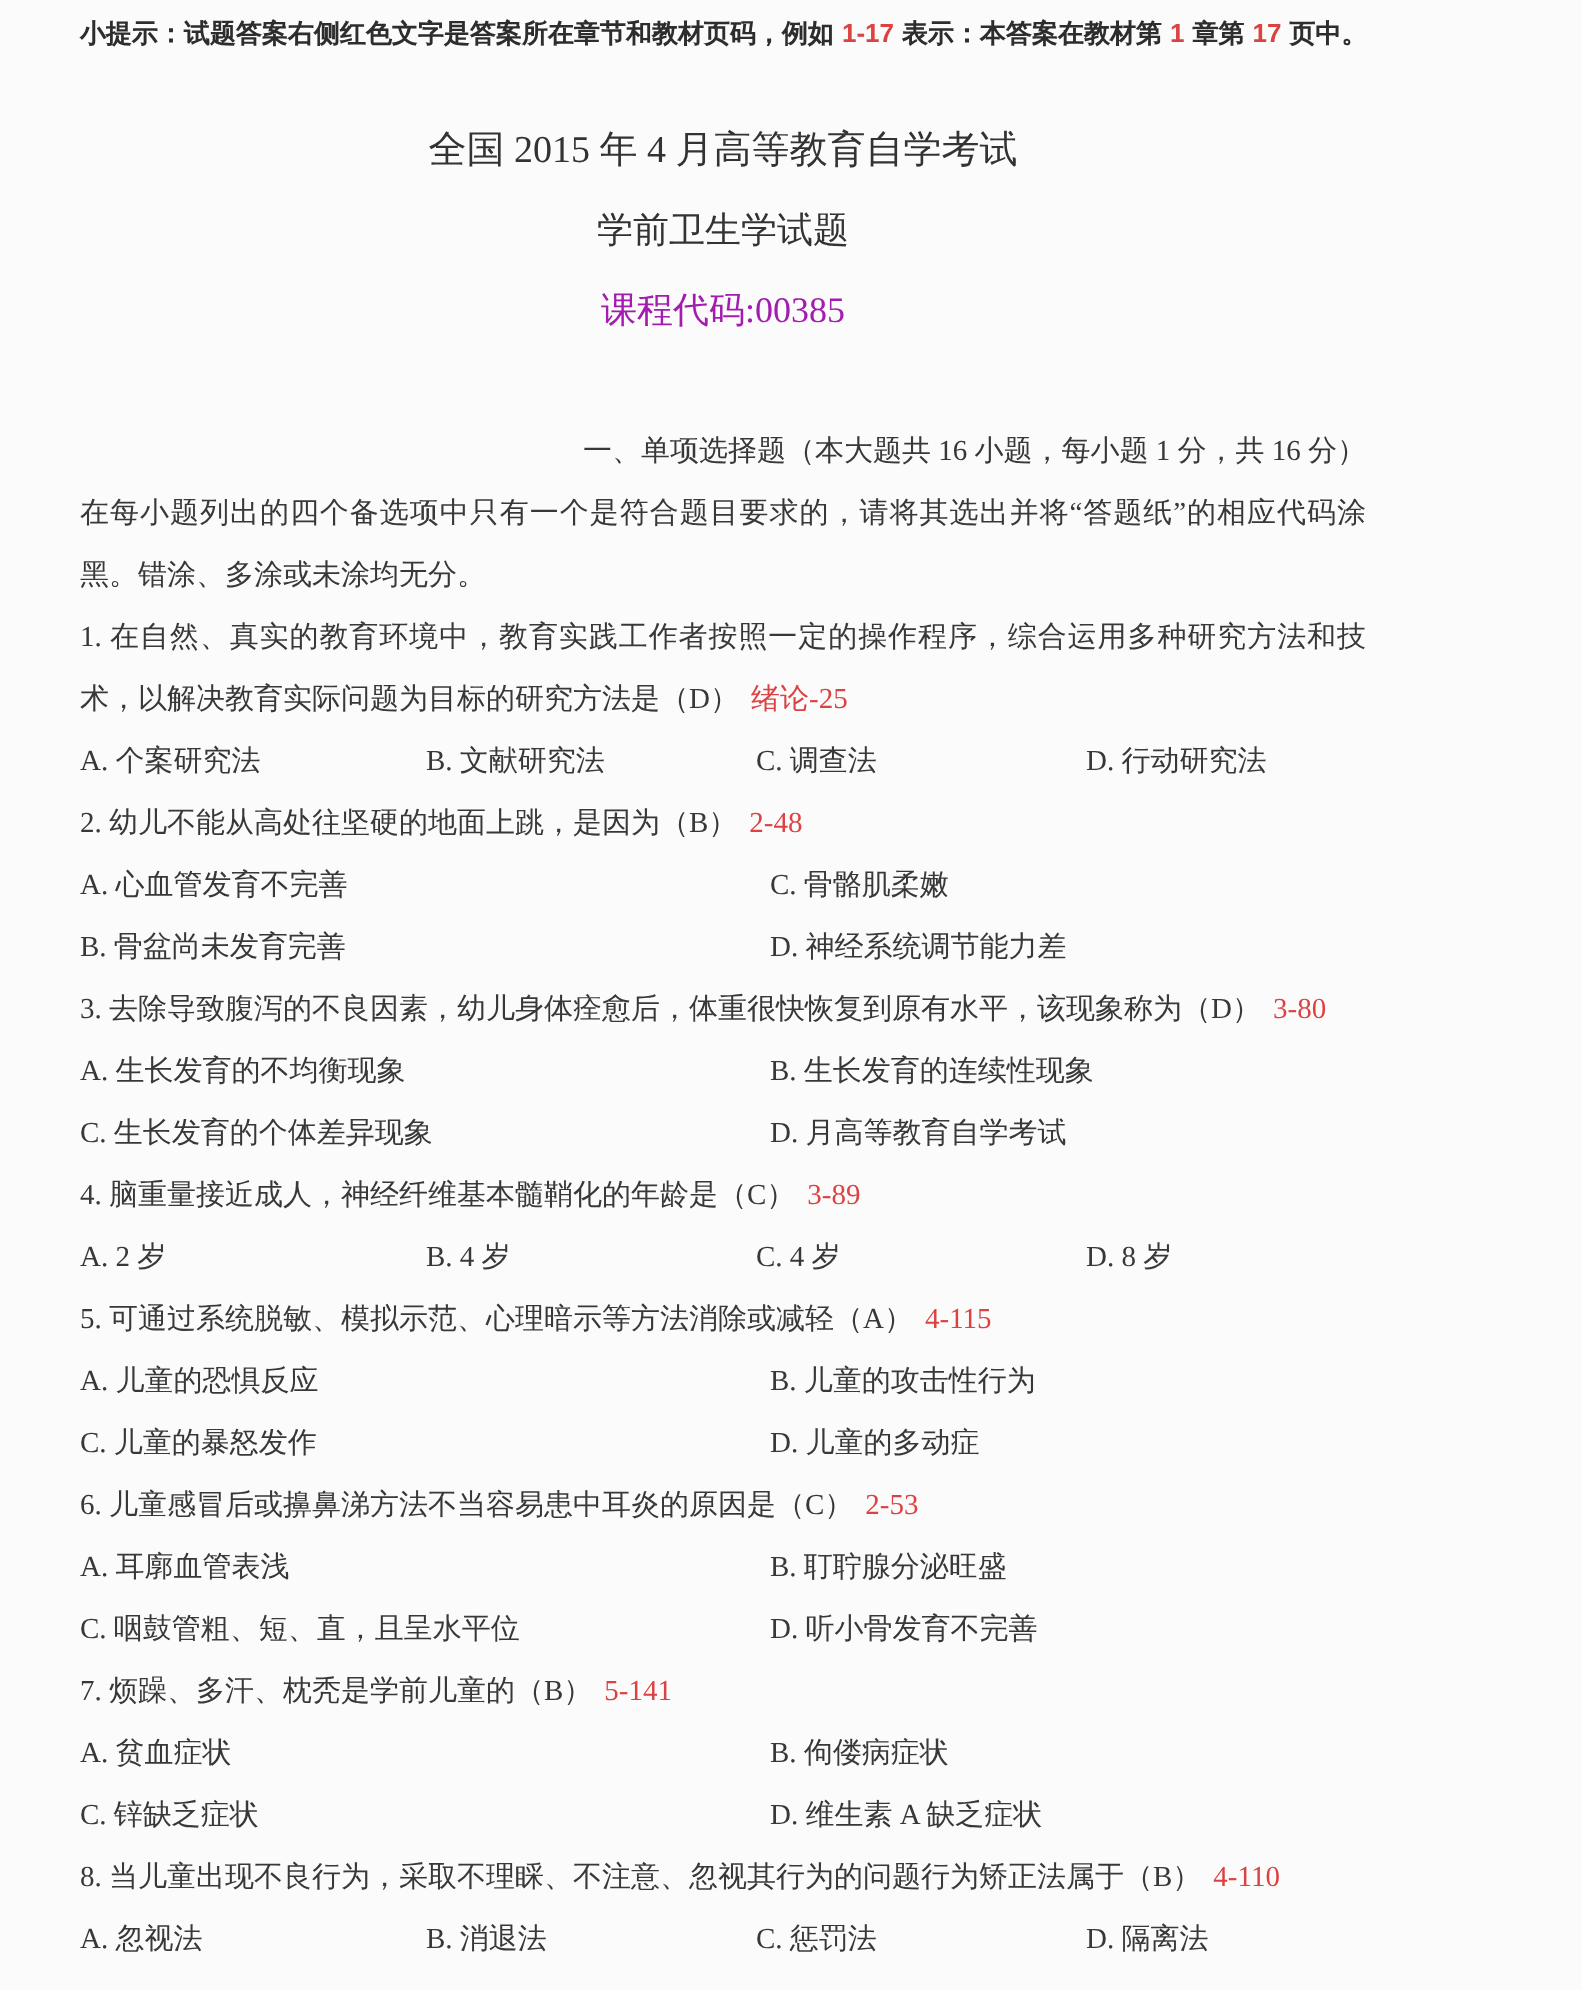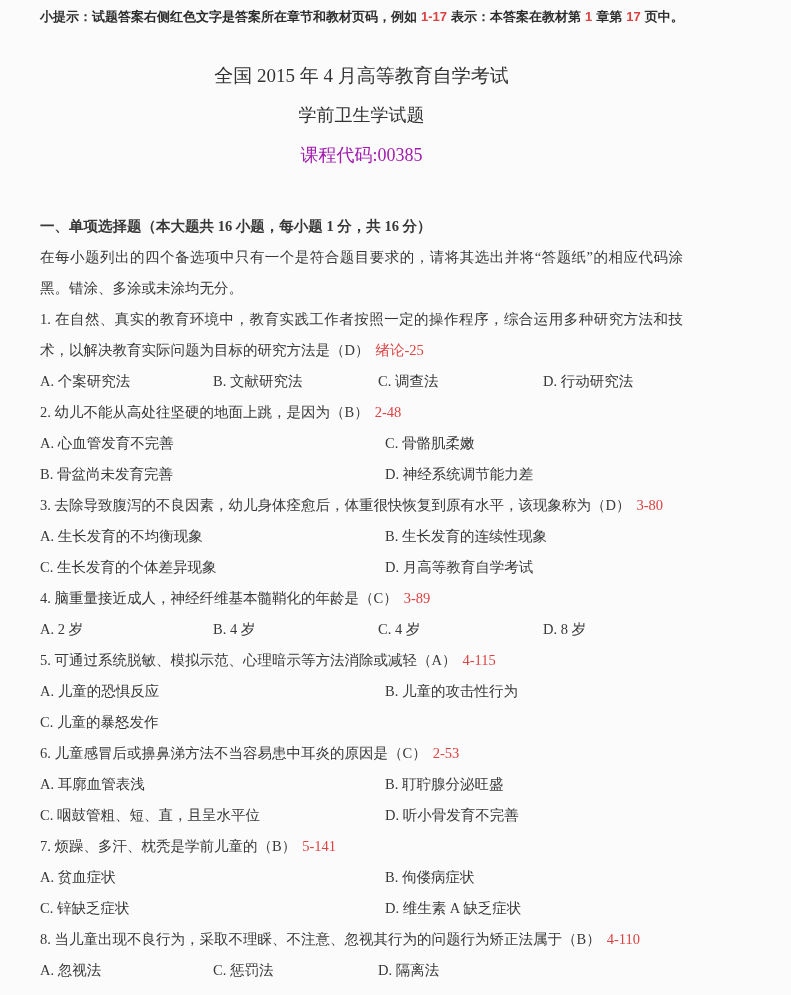--- a/index.html
+++ b/index.html
@@ -54,21 +54,21 @@
     line-height: 23px;
     color: #a21caf;
   }
 
   
   .body {
     margin-top: 44px;
     font-size: 14.5px;
     line-height: 31px;
   }
-  .sec-heading { font-weight: 700; }
+  .sec-heading { font-weight: 400; text-align: right; }
   .para, .stem { text-align: justify; }
   .ref { margin-left: 6px; }
 
   .opts { display: grid; }
   .opts-four { grid-template-columns: 173px 165px 165px 1fr; }
   .opts-two  { grid-template-columns: 345px 1fr; }
   .opt { white-space: nowrap; overflow: hidden; }
 </style>
 </head>
 <body>
@@ -125,20 +125,21 @@
         <span class="opt">D. 8 岁</span>
       </div>
     </div>
 
     <div class="q">
       <div class="stem"><span>5. 可通过系统脱敏、模拟示范、心理暗示等方法消除或减轻（A）</span><span class="red ref">4-115</span></div>
       <div class="opts opts-two">
         <span class="opt">A. 儿童的恐惧反应</span>
         <span class="opt">B. 儿童的攻击性行为</span>
         <span class="opt">C. 儿童的暴怒发作</span>
+        <span class="opt">D. 儿童的多动症</span>
       </div>
     </div>
 
     <div class="q">
       <div class="stem"><span>6. 儿童感冒后或擤鼻涕方法不当容易患中耳炎的原因是（C）</span><span class="red ref">2-53</span></div>
       <div class="opts opts-two">
         <span class="opt">A. 耳廓血管表浅</span>
         <span class="opt">B. 耵聍腺分泌旺盛</span>
         <span class="opt">C. 咽鼓管粗、短、直，且呈水平位</span>
         <span class="opt">D. 听小骨发育不完善</span>
@@ -152,19 +153,20 @@
         <span class="opt">B. 佝偻病症状</span>
         <span class="opt">C. 锌缺乏症状</span>
         <span class="opt">D. 维生素 A 缺乏症状</span>
       </div>
     </div>
 
     <div class="q">
       <div class="stem"><span>8. 当儿童出现不良行为，采取不理睬、不注意、忽视其行为的问题行为矫正法属于（B）</span><span class="red ref">4-110</span></div>
       <div class="opts opts-four">
         <span class="opt">A. 忽视法</span>
+        <span class="opt">B. 消退法</span>
         <span class="opt">C. 惩罚法</span>
         <span class="opt">D. 隔离法</span>
       </div>
     </div>
 
   </div>
 </div>
 
 </body></html>

